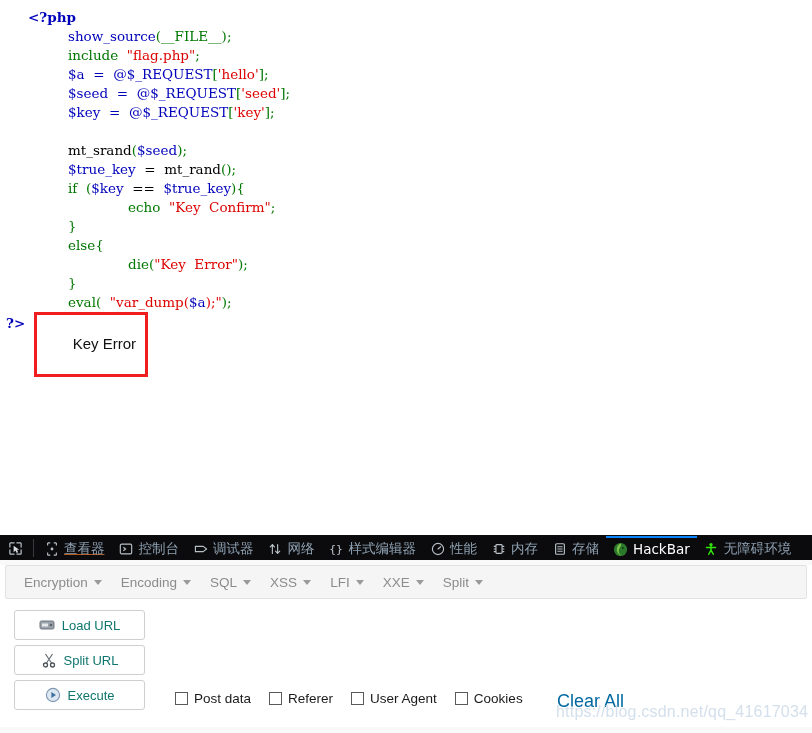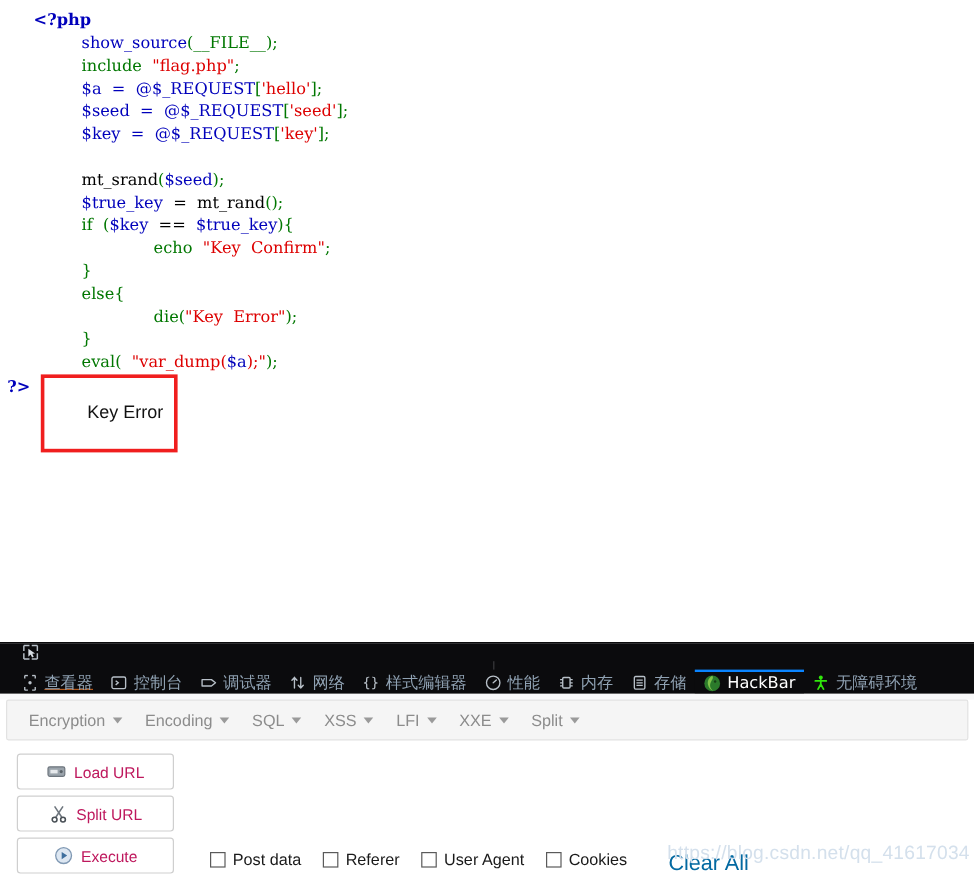--- a/index.html
+++ b/index.html
@@ -72,27 +72,26 @@
   #devtools {
     position: absolute;
     left: 0; top: 535px;
     width: 812px; height: 198px;
     background: #f9f9fa;
     border-top: 1px solid #0c0c0d;
   }
 
   #dt-toolbar {
     position: relative;
-    height: 42px;
+    height: 24px;
     background: #0b0b0d;
     display: flex;
     align-items: stretch;
-    padding-left: 10px;
+    padding-left: 0;
     overflow: hidden;
-    flex-direction: column;
   }
 
   .dt-picker {
     width: 30px;
     display: flex; align-items: center; justify-content: center;
     cursor: pointer;
   }
   .dt-sep {
     width: 1px; height: 18px; align-self: center;
     background: #3a3a3e; margin: 0 3px;
@@ -173,21 +172,21 @@
     height: 30px;
     margin-bottom: 5px;
     background: #ffffff;
     border: 1px solid #cfcfcf;
     border-radius: 3px;
     display: flex;
     align-items: center;
     justify-content: center;
     gap: 7px;
     font-size: 13px;
-    color: #be185d;
+    color: #0f766e;
     cursor: pointer;
   }
   .hb-btn-icon { width: 16px; height: 16px; display:inline-flex; align-items:center; justify-content:center; }
 
   #hb-url-wrap {
     position: absolute;
     left: 175px; top: 3px;
     width: 630px;
     height: 68px;
   }

